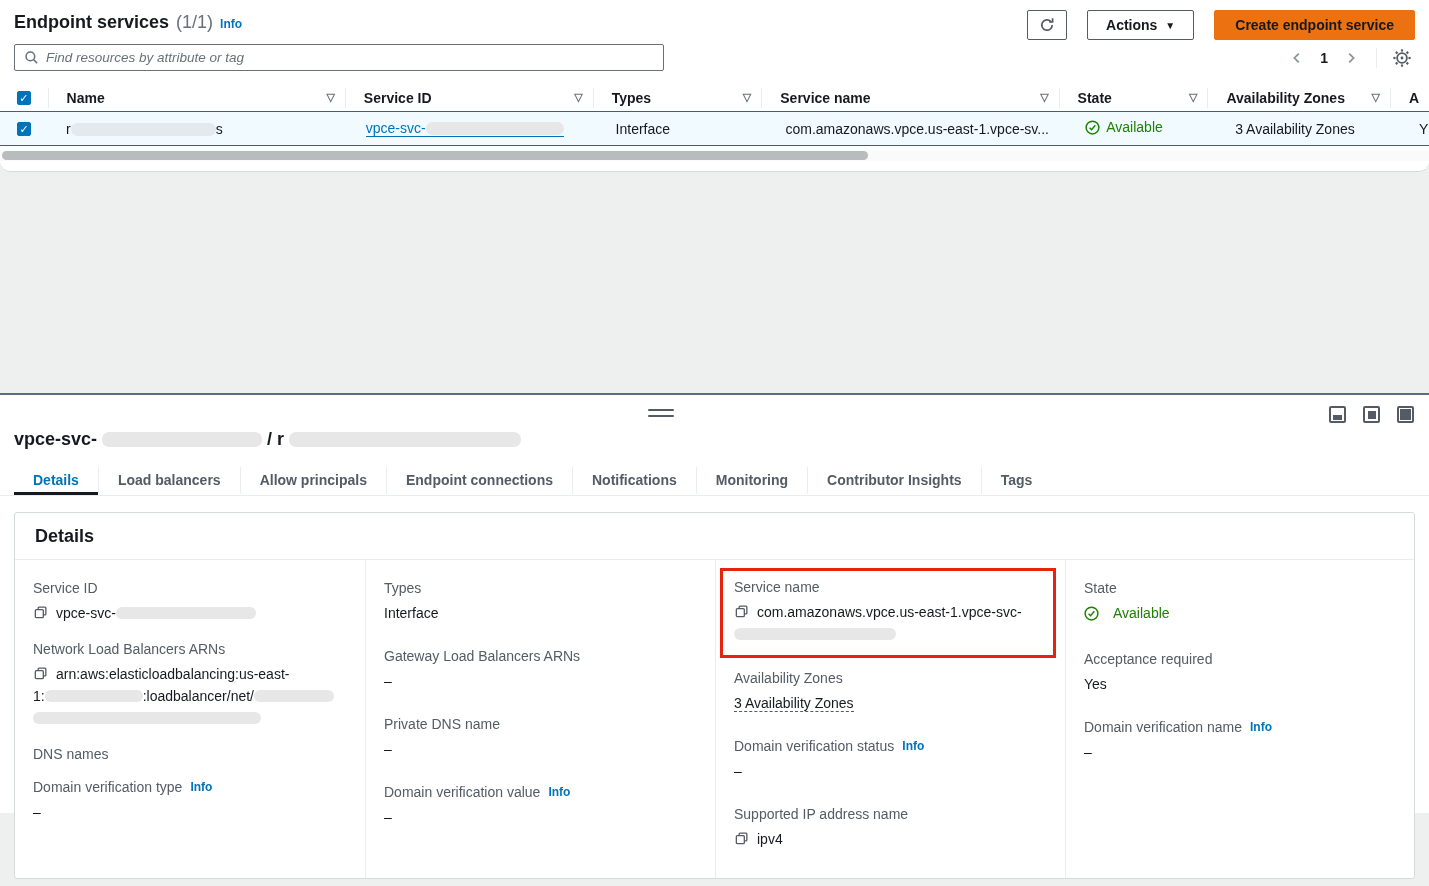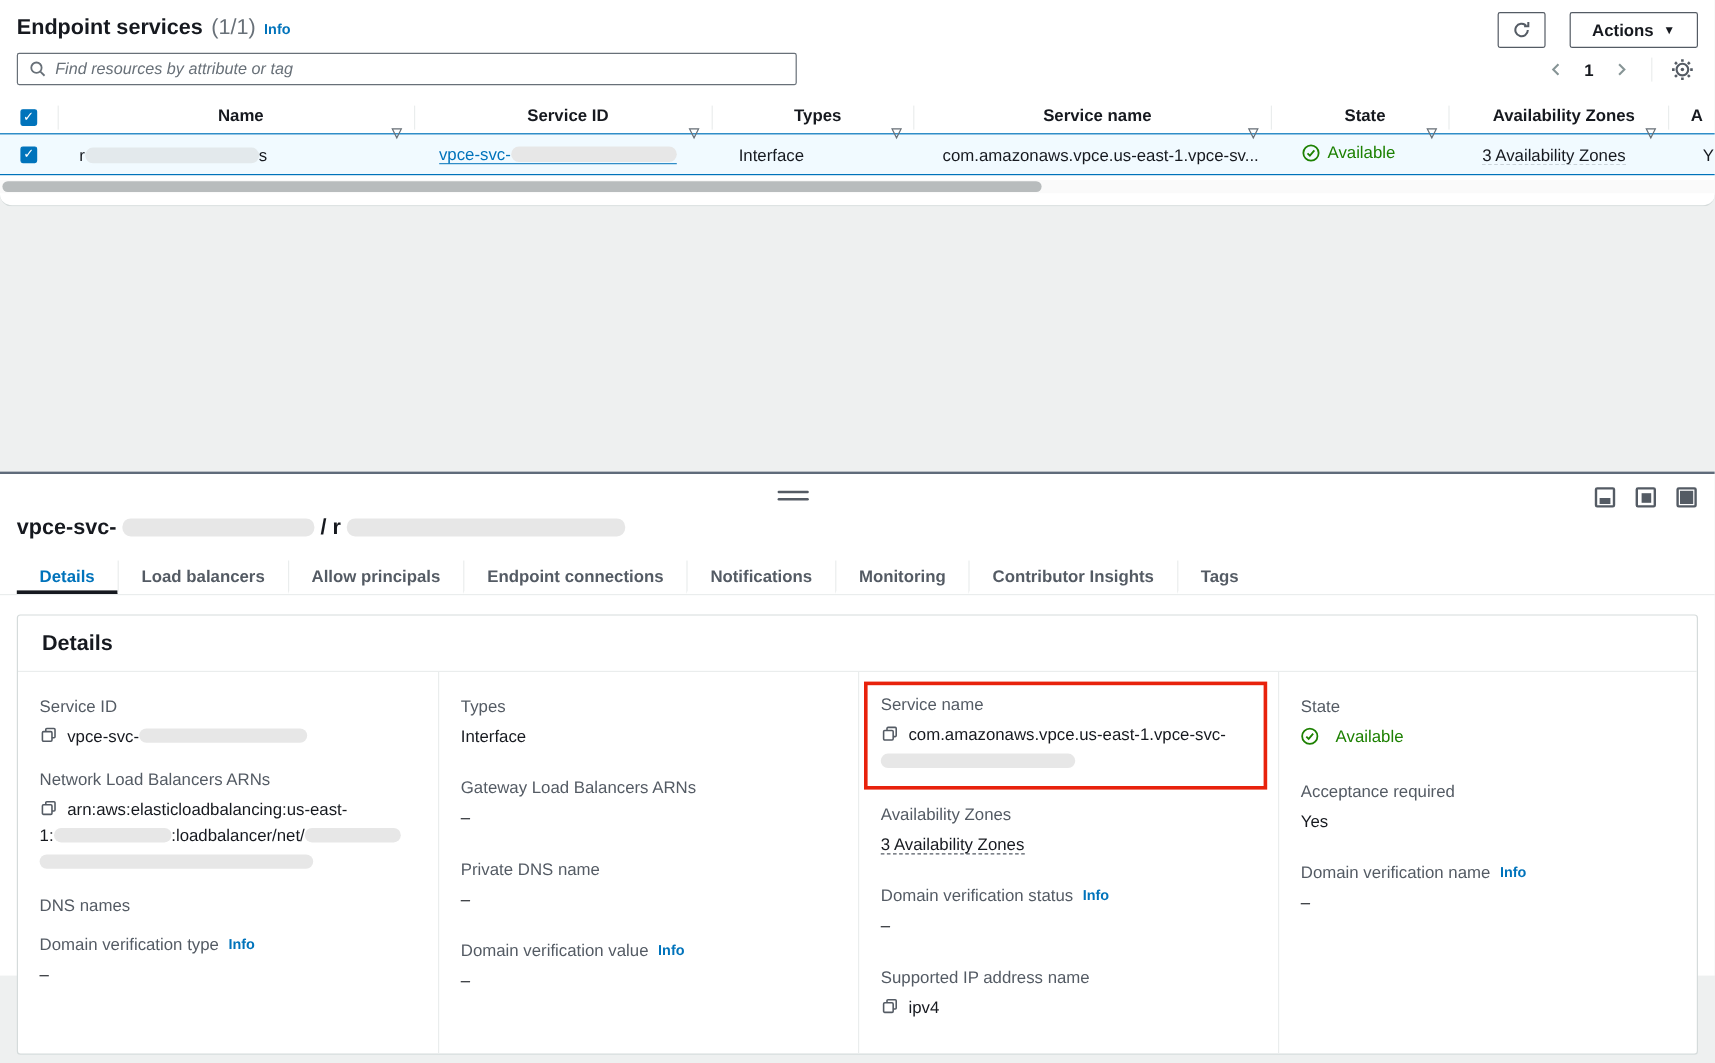--- a/index.html
+++ b/index.html
@@ -41,21 +41,21 @@
   .tbl { position:absolute; top:84px; left:0; right:0; }
   .thead { display:flex; height:27px; align-items:center; }
   .trow { display:flex; height:35px; align-items:center; background:#f1faff;
     border-top:1px solid #0073bb; border-bottom:1px solid #0073bb; cursor:pointer; }
   .c0 { width:48px; display:flex; justify-content:center; }
   .c1 { width:300px; } .c2 { width:250px; } .c3 { width:170px; }
   .c4 { width:300px; } .c5 { width:150px; } .c6 { width:184px; } .c7 { flex:1; }
   .hcell { display:flex; align-items:center; font-size:14px; font-weight:bold;
     padding:0 10px 0 18px; height:20px; cursor:pointer; }
   .hcell .sort { margin-left:auto; font-size:11px; color:#687078; }
-  .hdiv { border-left:1px solid #eaeded;flex-direction:column; }
+  .hdiv { border-left:1px solid #eaeded; }
   .dcell { font-size:14px; padding:0 10px 0 18px; white-space:nowrap; overflow:hidden; }
   .checkbox { width:14px; height:14px; background:#0073bb; border:1px solid #0073bb;
     border-radius:2px; color:#fff; font-size:11px; line-height:12px; text-align:center; cursor:pointer; }
   .redact { display:inline-block; background:#e7e7e7; border-radius:7px; height:13px; vertical-align:-2px; }
   .redact.on-blue { background:#e3e9ec; }
   .link { color:#0073bb; text-decoration:none; border-bottom:1px solid #0073bb;
     display:inline-flex; align-items:center; cursor:pointer; }
   .state-ok { color:#1d8102; display:inline-flex; align-items:center; gap:6px; }
   .az-link { border-bottom:1px dashed #545b64; cursor:pointer; }
 
@@ -125,20 +125,23 @@
         <button class="btn icon-only">
           <svg class="ico" width="16" height="16" viewBox="0 0 16 16" fill="none" stroke="#545b64" stroke-width="1.7">
             <path d="M13.2 8a5.2 5.2 0 1 1-1.5-3.67"></path>
             <path d="M13.6 1.3v3.5h-3.5"></path>
           </svg>
         </button>
         <button class="btn secondary">
           <span>Actions</span>
           <span class="caret">▼</span>
         </button>
+        <button class="btn primary">
+          <span>Create endpoint service</span>
+        </button>
       </div>
     </div>
 
     <div class="search-row">
       <div class="search-box">
         <svg width="15" height="15" viewBox="0 0 16 16" fill="none" stroke="#687078" stroke-width="1.6">
           <circle cx="6.8" cy="6.8" r="4.6"></circle>
             <line x1="10.3" y1="10.3" x2="14" y2="14"></line>
         </svg>
         <input type="text" placeholder="Find resources by attribute or tag" style="">

